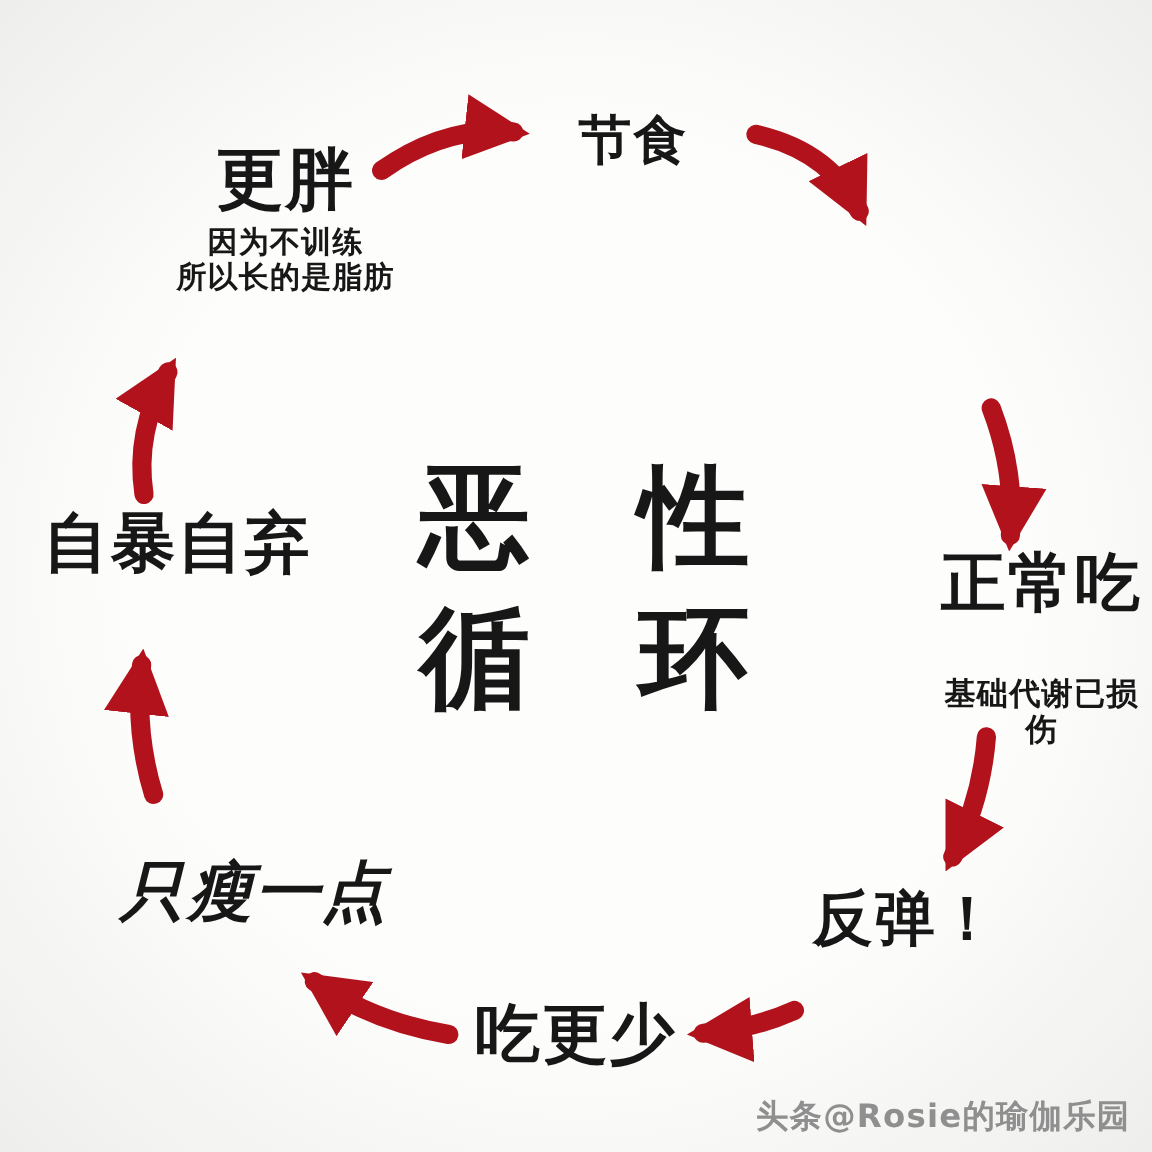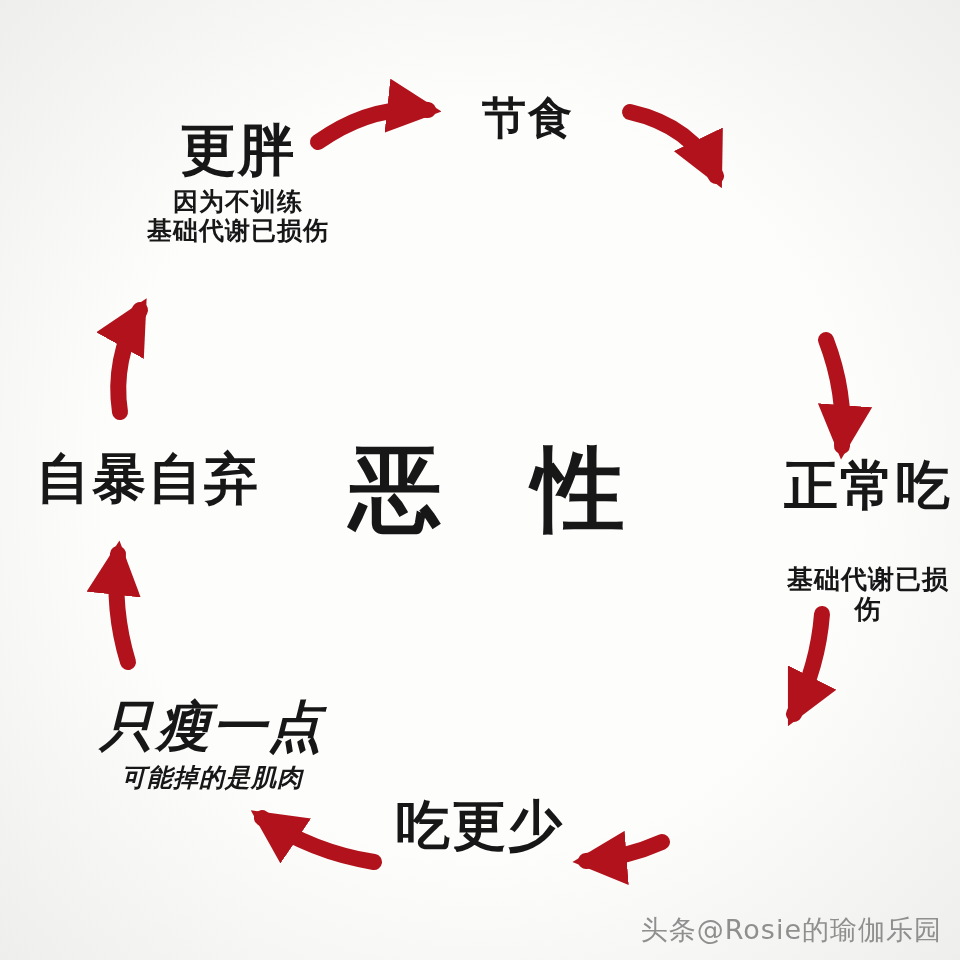--- a/index.html
+++ b/index.html
@@ -51,21 +51,21 @@
     letter-spacing: 0.32em;
     text-indent: 0.32em;
     white-space: nowrap;
   }
   .watermark {
     position: absolute;
     right: 18px;
     bottom: 12px;
     font-size: 27px;
     letter-spacing: 1px;
-    font-weight: 400;
+    font-weight: 700;
     margin-left: 34px;
   }
 </style>
 </head>
 <body>
 
 <div class="canvas">
 
   <svg class="arrow-layer" viewBox="0 0 960 960">
     <defs>
@@ -78,47 +78,50 @@
     <path d="M 826 340 Q 846 392 842 446" fill="none" stroke-width="16" stroke-linecap="round" marker-end="url(#arrowhead)" stroke="#b1121b"></path>
     <path d="M 822 614 Q 818 666 794 714" fill="none" stroke-width="16" stroke-linecap="round" marker-end="url(#arrowhead)" stroke="#b1121b"></path>
     <path d="M 662 842 Q 626 858 586 861" fill="none" stroke-width="16" stroke-linecap="round" marker-end="url(#arrowhead)" stroke="#b1121b"></path>
     <path d="M 374 862 Q 312 852 262 818" fill="none" stroke-width="16" stroke-linecap="round" marker-end="url(#arrowhead)" stroke="#b1121b"></path>
     <path d="M 128 662 Q 112 610 118 554" fill="none" stroke-width="16" stroke-linecap="round" marker-end="url(#arrowhead)" stroke="#b1121b"></path>
     <path d="M 120 412 Q 112 360 140 310" fill="none" stroke-width="16" stroke-linecap="round" marker-end="url(#arrowhead)" stroke="#b1121b"></path>
   </svg>
 
   <div class="center-title" style="left: 487px; top: 490px; color: rgb(23, 23, 23);">
     <span class="line">恶 性</span>
+    <span class="line">循 环</span>
   </div>
 
   <div class="node" style="left: 528px; top: 118px; color: rgb(23, 23, 23);">
     <span class="label" style="font-size:44px;">节食</span>
   </div>
 
 
   <div class="node" style="left: 868px; top: 540px; color: rgb(23, 23, 23);">
     <span class="label" style="font-size:54px;">正常吃</span>
     <span class="subtitle" style="font-size:26px;margin-top:48px;">基础代谢已损伤</span>
   </div>
 
+  <div class="node" style="left: 755px; top: 766px; color: rgb(23, 23, 23);">
+    <span class="label" style="font-size:50px;">反弹！</span>
+  </div>
 
-  <div class="node" style="left: 480px; top: 826px; color: rgb(23, 23, 23);">
+  <div class="node" style="left: 480px; top: 862px; color: rgb(23, 23, 23);">
     <span class="label" style="font-size:54px;">吃更少</span>
   </div>
 
   <div class="node" style="left: 212px; top: 744px; color: rgb(23, 23, 23); font-style: italic;">
     <span class="label" style="font-size:54px;">只瘦一点</span>
-    <span class="subtitle" style="font-size:25px;">可能掉的是肌肉</span>
   </div>
 
-  <div class="node" style="left: 148px; top: 479px; color: rgb(23, 23, 23);">
+  <div class="node" style="left: 148px; top: 453px; color: rgb(23, 23, 23);">
     <span class="label" style="font-size:54px;">自暴自弃</span>
   </div>
 
   <div class="node" style="left: 238px; top: 182px; color: rgb(23, 23, 23); text-align: center;">
     <span class="label" style="font-size:56px;">更胖</span>
     <span class="subtitle" style="font-size:25px;">因为不训练
-基础代谢已损伤</span>
+所以长的是脂肪</span>
   </div>
 
   <div class="watermark" style="color: rgb(143, 143, 143);">头条@Rosie的瑜伽乐园</div>
 
 </div>
 
 </body></html>

